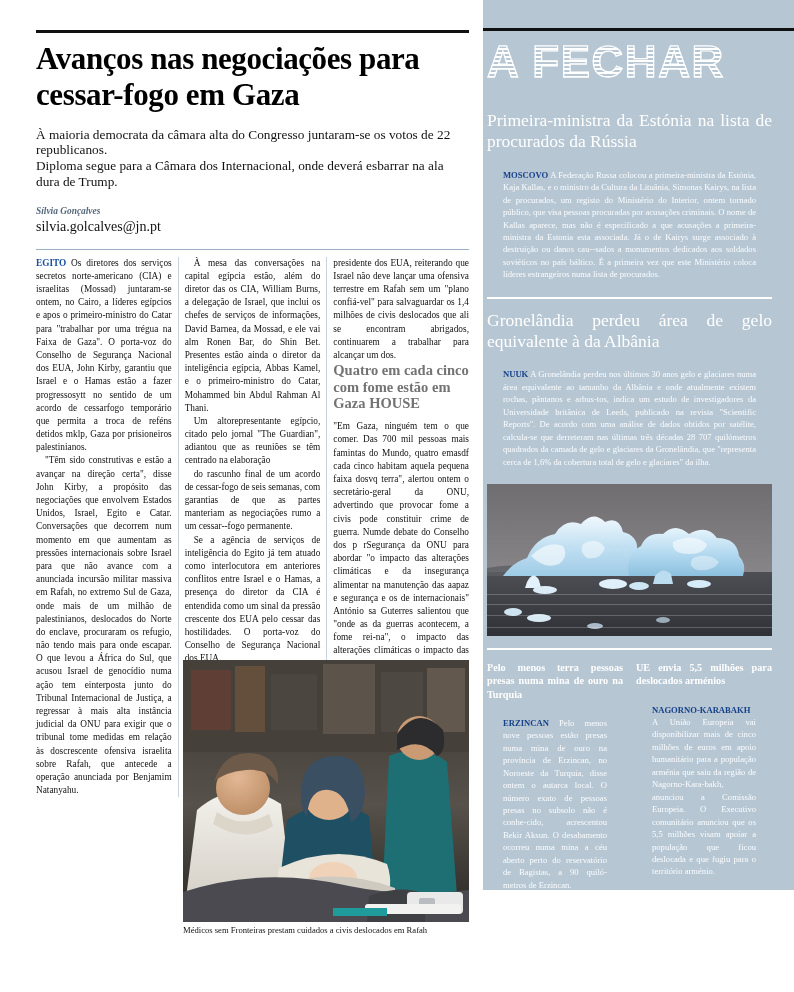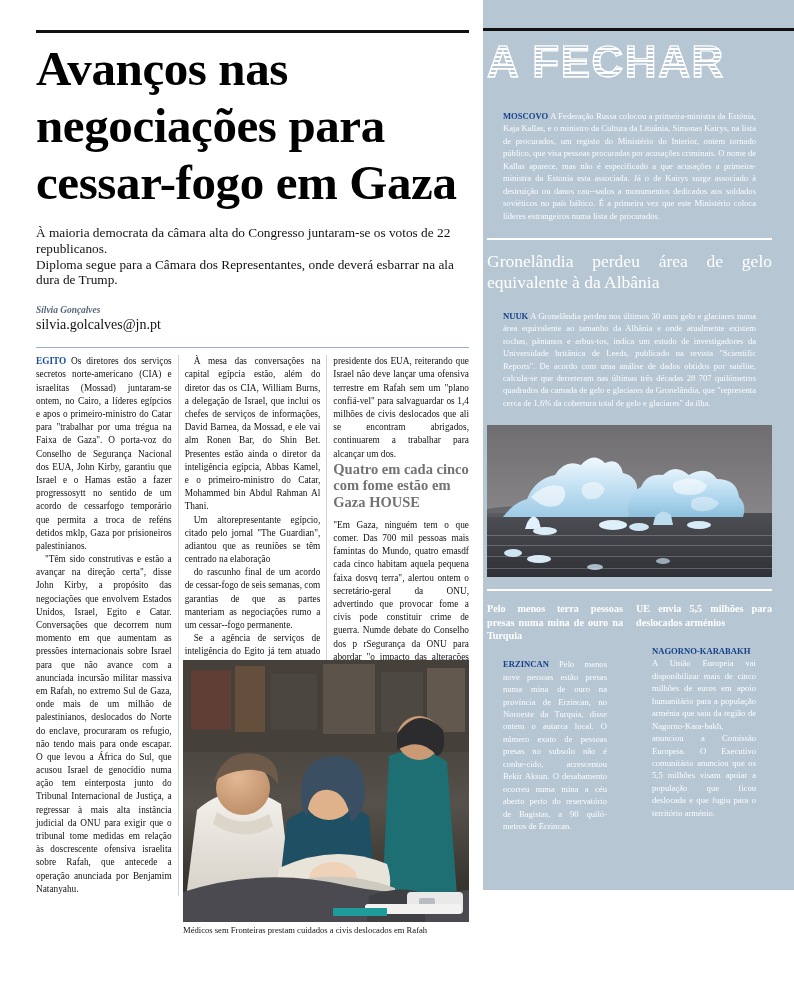--- a/index.html
+++ b/index.html
@@ -18,21 +18,21 @@
     background:#fff;
     box-sizing:border-box;
     padding:0 0 0 0;
   }
   .main-inner{padding:30px 14px 0 36px;}
   .rule-top{border-top:3px solid #111;width:100%;margin:0 0 8px 0;}
 
   .headline{
     font-family:"Liberation Serif", serif;
     font-weight:700;
-    font-size:49px;
+    font-size:31px;
     line-height:1.16;
     letter-spacing:-0.4px;
     color:#000;
     margin:0 0 14px 0;
   }
   .standfirst{
     font-size:13.3px;
     line-height:1.17;
     color:#111;
     margin:0 0 16px 0;
@@ -160,21 +160,21 @@
 <div class="page">
 
   <div class="main">
     <div class="main-inner">
       <div class="rule-top"></div>
 
       <h1 class="headline">Avanços nas negociações para cessar-fogo em Gaza</h1>
 
       <div class="standfirst">
         <p>À maioria democrata da câmara alta do Congresso juntaram-se os votos de 22 republicanos.</p>
-        <p>Diploma segue para a Câmara dos Representantes, onde deverá esbarrar na ala dura de Trump.</p>
+        <p>Diploma segue para a Câmara dos Internacional, onde deverá esbarrar na ala dura de Trump.</p>
       </div>
 
       <div class="byline">
         <span class="name">Sílvia Gonçalves</span>
         <span class="mail">silvia.golcalves@jn.pt</span>
       </div>
 
       <div class="rule-thin"></div>
 
       <div class="cols">
@@ -251,20 +251,21 @@
     <div class="photo-caption">Médicos sem Fronteiras prestam cuidados a civis deslocados em Rafah</div>
   </div>
 
   <div class="aside">
     <div class="aside-rule-top"></div>
     <div class="aside-inner">
 
       <div class="masthead">A FECHAR</div>
 
       <div>
+        <h2>Primeira-ministra da Estónia na lista de procurados da Rússia</h2>
         <div class="body">
           <p><span class="place">MOSCOVO</span><span> A Federação Russa colocou a primeira-ministra da Estónia, Kaja Kallas, e o ministro da Cultura da Lituânia, Simonas Kairys, na lista de procurados, um registo do Ministério do Interior, ontem tornado público, que visa pessoas procuradas por acusações criminais. O nome de Kallas aparece, mas não é especificado a que acusações a primeira-ministra da Estonia esta associada. Já o de Kairys surge associado à destruição ou danos cau--sados a monumentos dedicados aos soldados soviéticos no país báltico. É a primeira vez que este Ministério coloca líderes estrangeiros numa lista de procurados.</span></p>
         </div>
       </div>
 
       <div class="aside-divider"></div>
 
       <div>
         <h2>Gronelândia perdeu área de gelo equivalente à da Albânia</h2>
         <div class="body">

